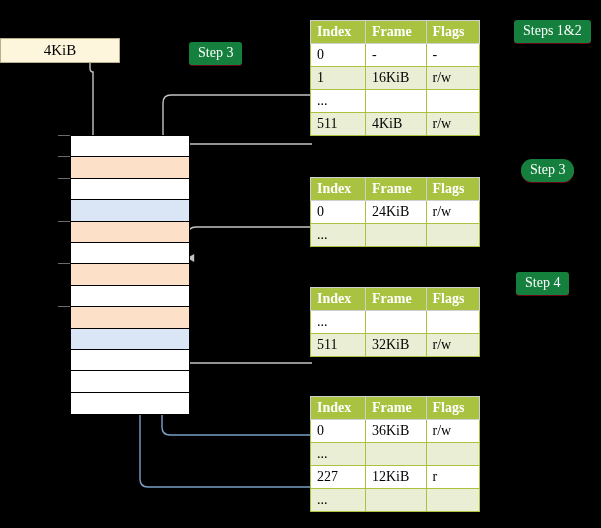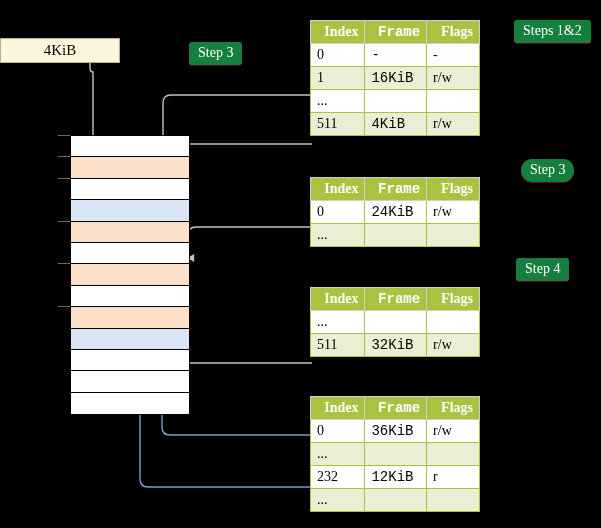--- a/index.html
+++ b/index.html
@@ -24,21 +24,21 @@
   
   .badge{
     position:absolute;background:#15803d;color:#fff;
     font-size:14px;line-height:1;padding:4px 9px 5px 9px;
     border-radius:3px;white-space:nowrap;
     box-shadow:0 1px 0 #6d0016;
   }
   #badge-step0{left:189px;top:42px;}
   #badge-steps12{left:514px;top:20px;}
   #badge-step3{left:521px;top:159px;border-radius:11px;}
-  #badge-step4{left:516px;top:258px;}
+  #badge-step4{left:516px;top:272px;}
 
   
   .memgrid{
     position:absolute;left:70px;top:135px;width:120px;height:280px;
     border:1px solid #000;box-sizing:border-box;background:#fff;
   }
   .memrow{
     width:100%;height:21.4px;box-sizing:border-box;
     border-bottom:1px solid #000;background:#fff;
   }
@@ -49,35 +49,35 @@
   .tick{position:absolute;width:12px;height:0;border-top:1px solid #6b6b6b;left:58px;}
 
   
   table.pt{
     position:absolute;border-collapse:collapse;width:170px;
     background:#fff;font-size:14px;
     border:1px solid #cfcfcf;
   }
   table.pt th{
     background:#a9c23f;color:#fff;font-weight:bold;
-    text-align:right;padding:3px 6px;border:1px solid #cfcfcf;
+    text-align:left;padding:3px 6px;border:1px solid #cfcfcf;
     font-size:14px;
   }
   table.pt td{
     padding:3px 6px;border:1px solid #a9c23f;
     height:16px;font-size:14px;vertical-align:top;
   }
   table.pt tr.alt td{background:#e9eed4;}
   table.pt td.hl{background:#fbf7b5;}
   #tbl1{left:310px;top:20px;}
   #tbl2{left:310px;top:177px;}
   #tbl3{left:310px;top:287px;}
   #tbl4{left:310px;top:396px;}
   .c-index{width:56px;}
-  .c-frame{width:62px;font-family:Liberation Mono, monospace;}
+  .c-frame{width:62px;}
   .c-flags{width:56px;}
 </style>
 </head>
 <body>
 
 <div class="stage">
 
   <svg class="wires" viewBox="0 0 601 528" xmlns="http://www.w3.org/2000/svg">
     <defs>
       <marker id="ag" markerWidth="9" markerHeight="9" refX="4.5" refY="7.4" orient="auto" markerUnits="userSpaceOnUse">
@@ -239,21 +239,21 @@
           <td class="c-index">0</td>
           <td class="c-frame">36KiB</td>
           <td class="c-flags">r/w</td>
         </tr>
         <tr class="alt">
           <td class="c-index">...</td>
           <td class="c-frame"></td>
           <td class="c-flags"></td>
         </tr>
         <tr>
-          <td class="c-index">232</td>
+          <td class="c-index">227</td>
           <td class="c-frame">12KiB</td>
           <td class="c-flags">r</td>
         </tr>
         <tr class="alt">
           <td class="c-index">...</td>
           <td class="c-frame"></td>
           <td class="c-flags"></td>
         </tr>
       </tbody>
     </table>

